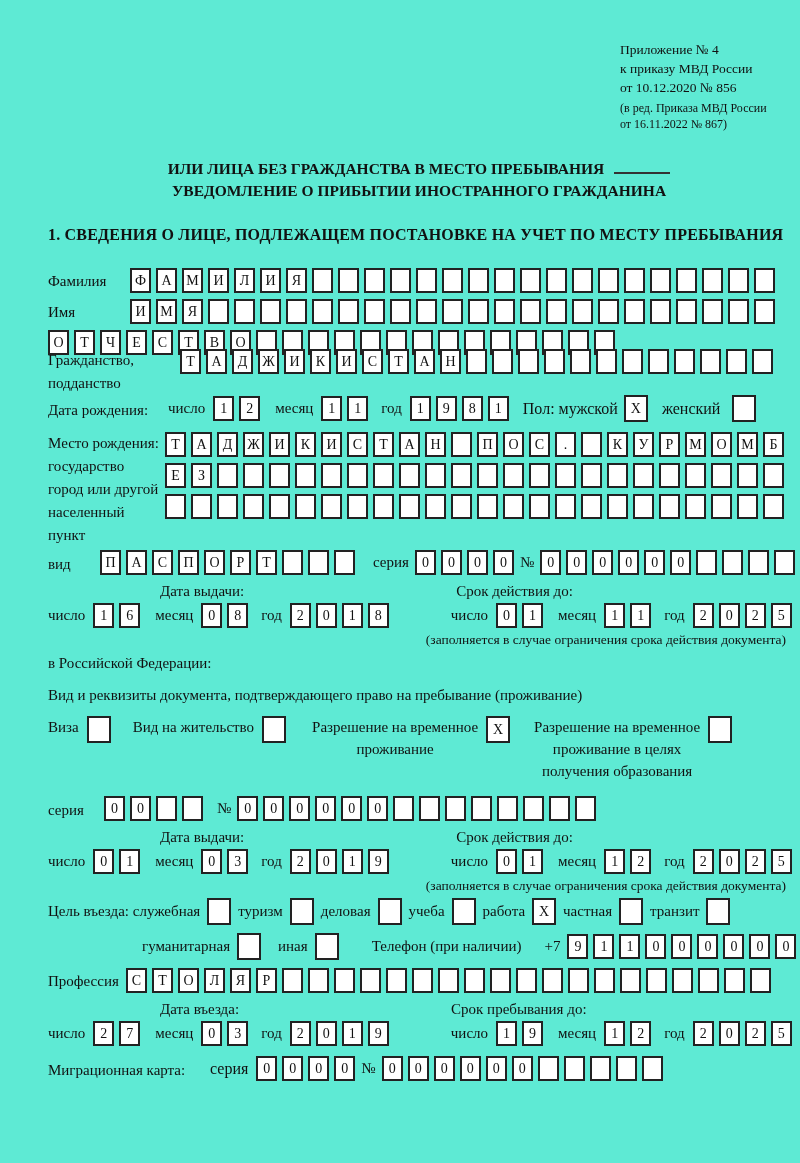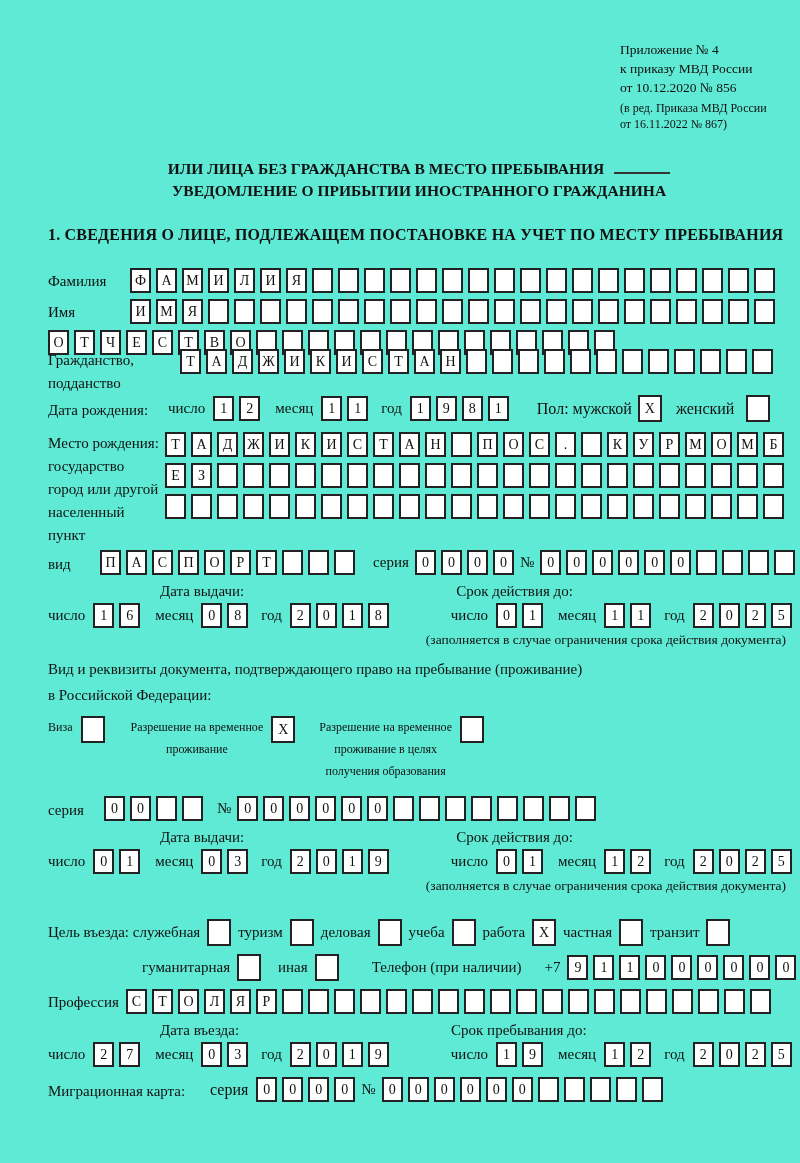--- a/index.html
+++ b/index.html
@@ -35,22 +35,22 @@
   .dhead .h1 { margin-left:112px; }
   .dhead .h2 { margin-left:212px; }
   .drow { display:flex; align-items:center; margin-top:3px; }
   .dgroup { display:flex; align-items:center; gap:5px; }
   .dgroup .t { font-size:15px; padding-right:3px; }
   .gap-month { margin-left:10px; } .gap-year { margin-left:8px; }
   .note { text-align:right; font-size:13.5px; margin-top:4px; padding-right:4px; }
 
   .opts { display:flex; align-items:flex-start; margin-top:10px; }
   .opt { display:flex; align-items:flex-start; gap:8px; }
-  .opt .olbl { font-size:12px; line-height:22px; text-align:center; }
-  .purpose { display:flex; align-items:center; gap:7px; margin-top:25px; flex-wrap:nowrap; }
+  .opt .olbl { font-size:15px; line-height:22px; text-align:center; }
+  .purpose { display:flex; align-items:center; gap:7px; margin-top:4px; flex-wrap:nowrap; }
   .purpose .t { font-size:15px; flex:none; }
 </style>
 </head>
 <body>
 
 <div class="page">
 
   <div class="appendix">
     <div>Приложение № 4</div>
     <div>к приказу МВД России</div>
@@ -204,21 +204,21 @@
           <span class="cell">1</span>
         </span>
       <span class="t gap-year">год</span>
       <span class="cells">
           <span class="cell">1</span>
           <span class="cell">9</span>
           <span class="cell">8</span>
           <span class="cell">1</span>
         </span>
     </span>
-    <span class="t" style="margin-left:28px;">Пол: мужской</span>
+    <span class="t" style="margin-left:14px;">Пол: мужской</span>
     <span class="cells" style="margin-left:6px;">
         <span class="cell chk">X</span>
       </span>
     <span class="t" style="margin-left:14px;">женский</span>
     <span class="cells" style="margin-left:12px;">
         <span class="cell chk"></span>
       </span>
   </div>
 
   <div class="row" style="margin-top:10px;">
@@ -386,26 +386,32 @@
       <span class="cells">
           <span class="cell">2</span>
           <span class="cell">0</span>
           <span class="cell">2</span>
           <span class="cell">5</span>
         </span>
     </span>
   </div>
   <div class="note">(заполняется в случае ограничения срока действия документа)</div>
 
+  <div class="lbl" style="margin-top:2px;">в Российской Федерации:</div>
   <div class="lbl" style="margin-top:8px;">Вид и реквизиты документа, подтверждающего право на пребывание (проживание)</div>
-  <div class="lbl" style="margin-top:2px;">в Российской Федерации:</div>
 
   <div class="opts">
     <span class="opt">
       <span class="olbl">Виза</span>
+      <span class="cells">
+          <span class="cell chk"></span>
+        </span>
+    </span>
+    <span class="opt" style="margin-left:22px;">
+      <span class="olbl">Вид на жительство</span>
       <span class="cells">
           <span class="cell chk"></span>
         </span>
     </span>
     <span class="opt" style="margin-left:26px;">
       <span class="olbl">
         <span>Разрешение на временное</span><br>
         <span>проживание</span>
       </span>
       <span class="cells">

